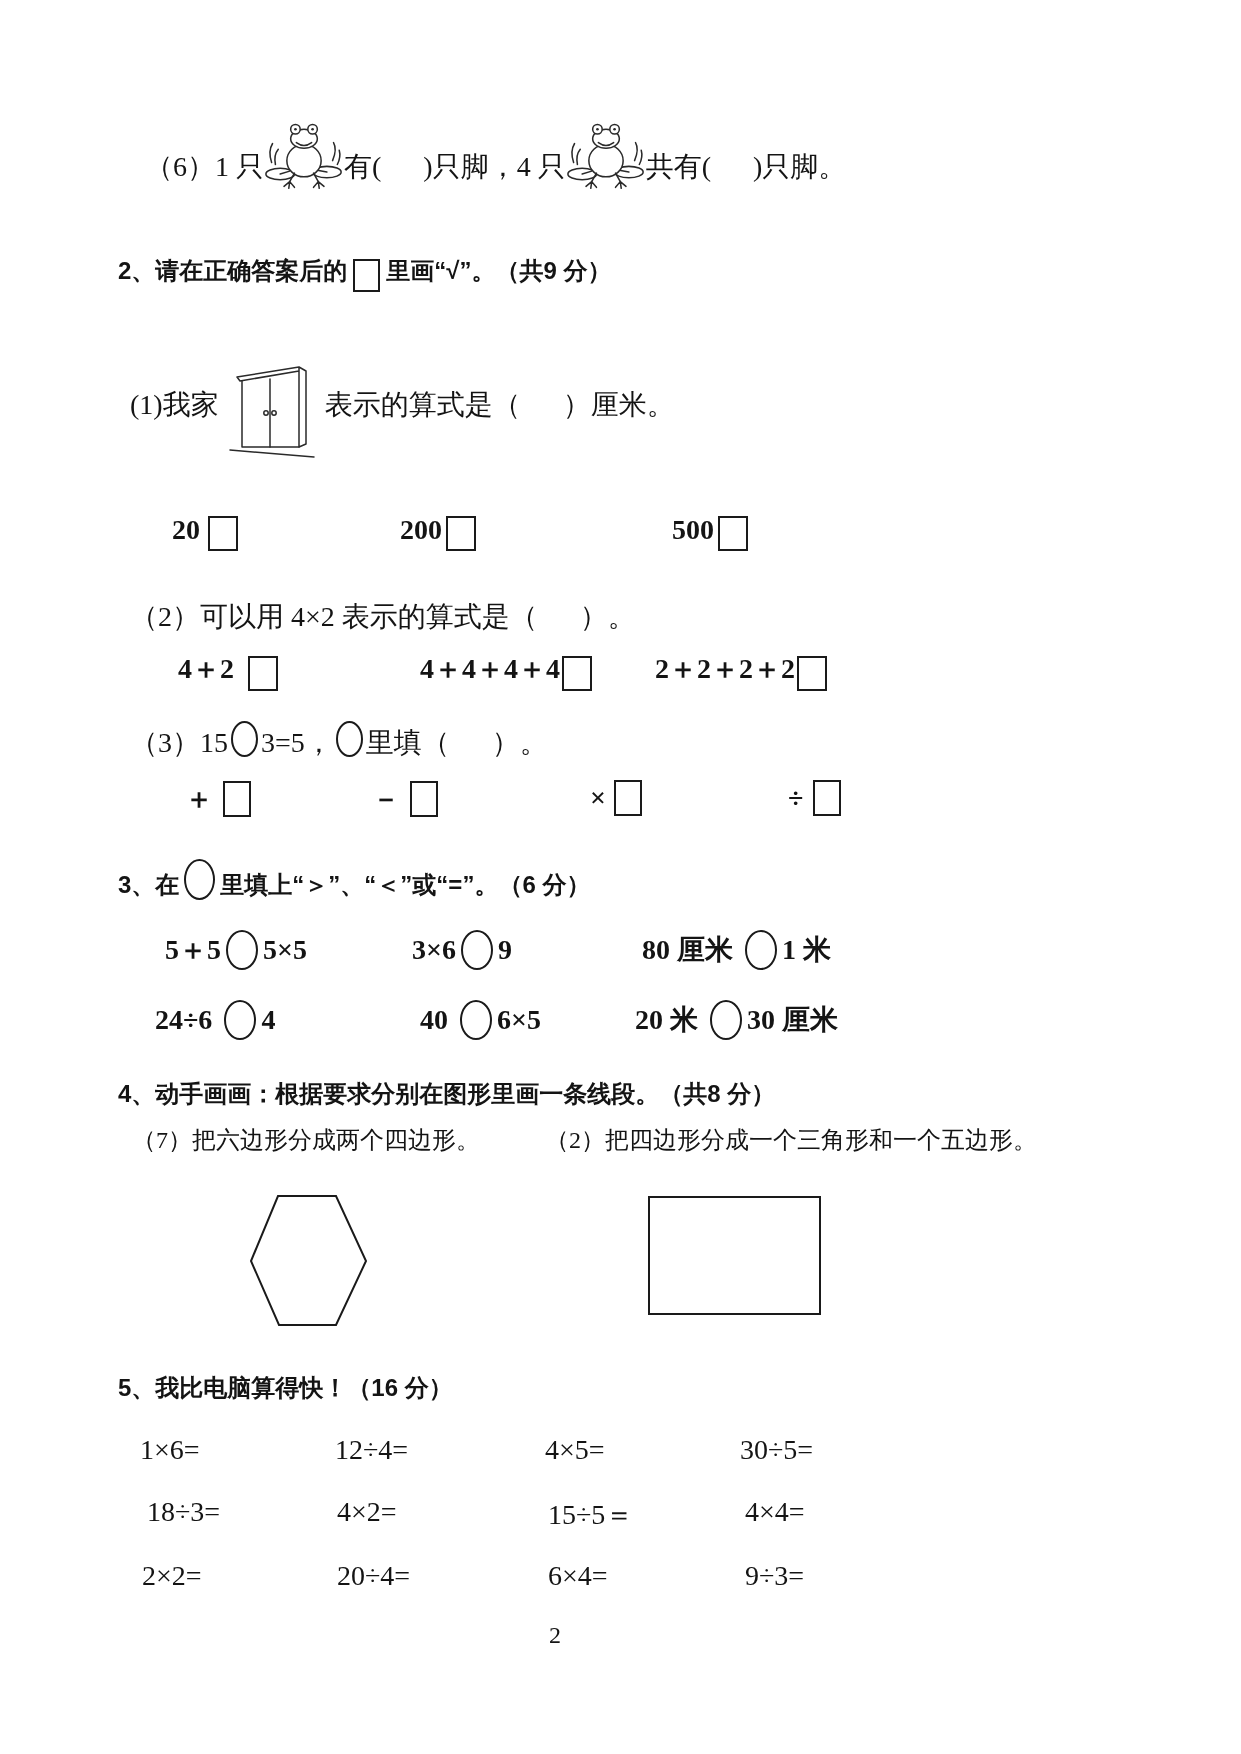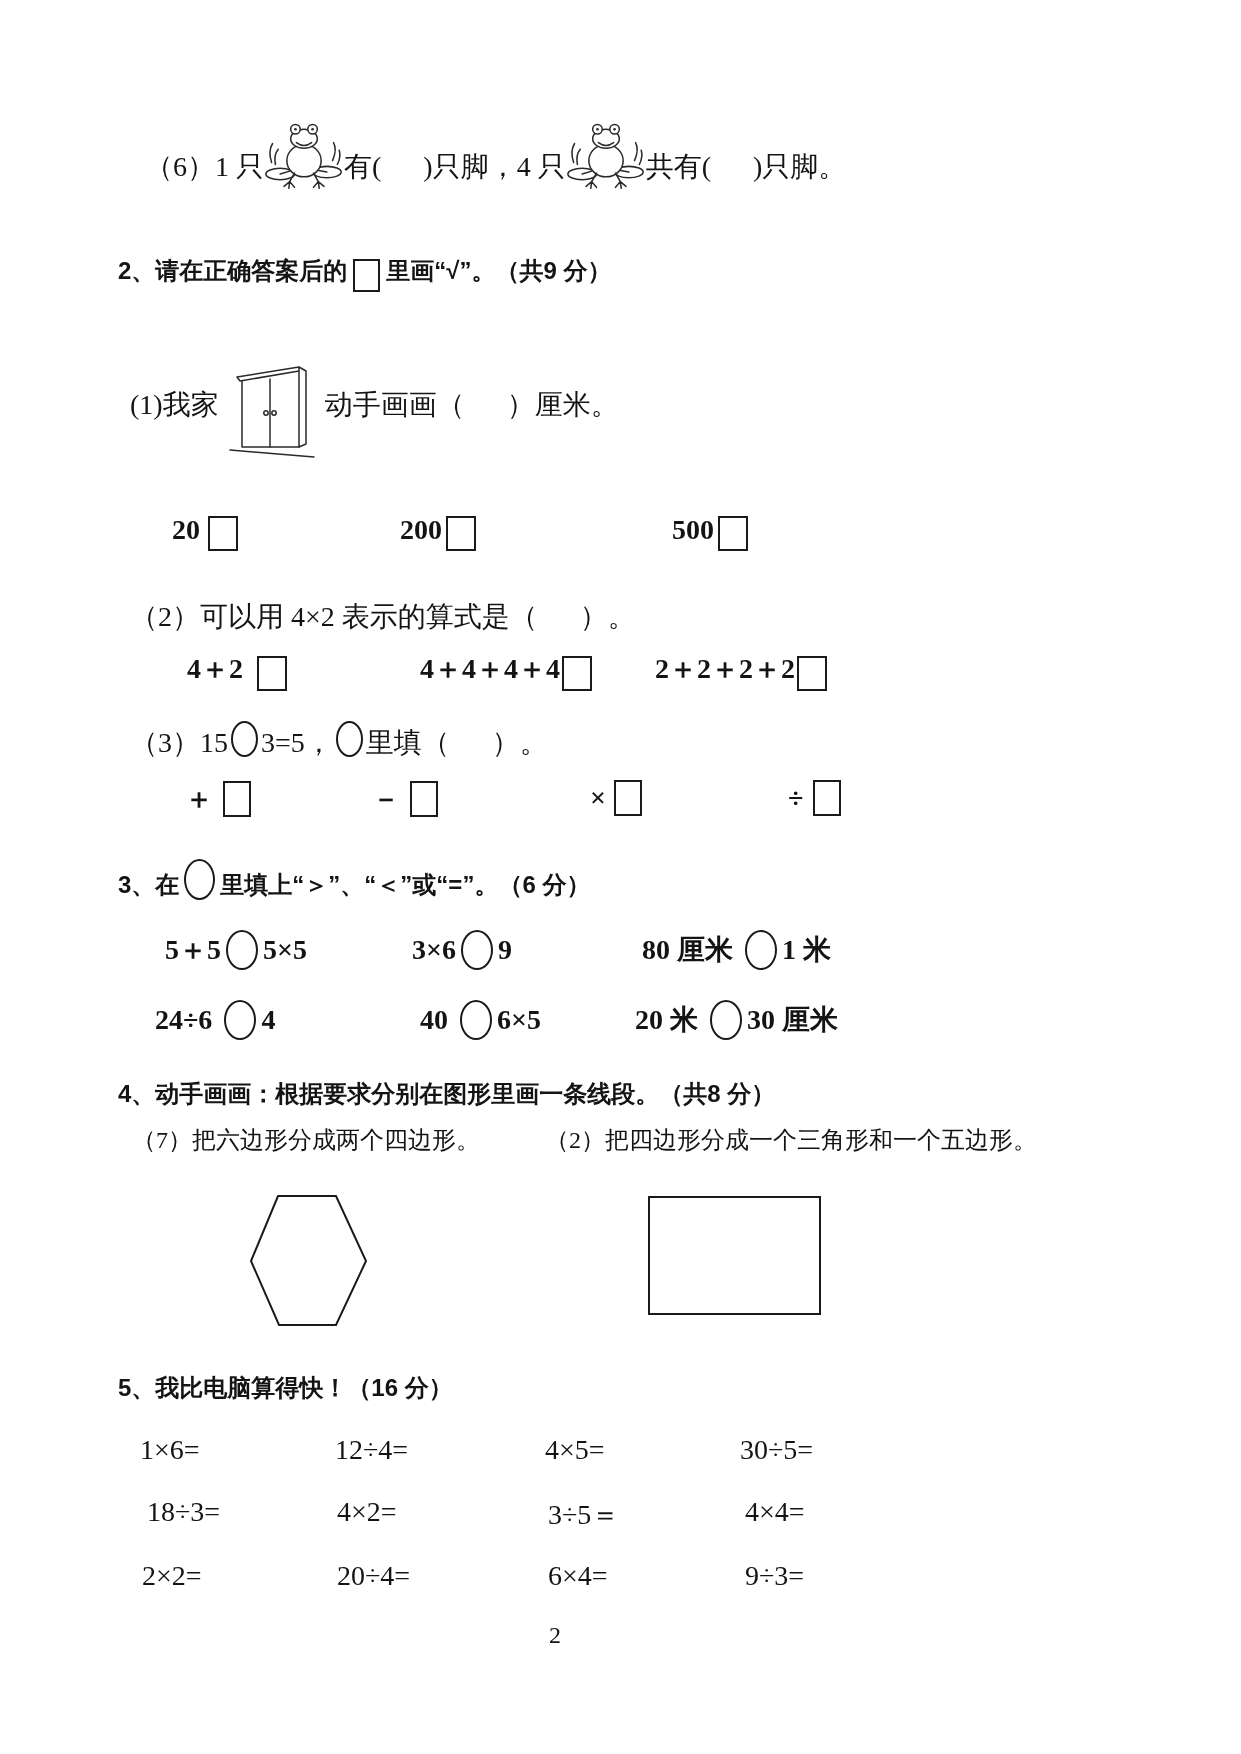--- a/index.html
+++ b/index.html
@@ -74,40 +74,40 @@
 
   <div class="abs" style="left:118px;top:246px;">
     <span class="h">2、请在正确答案后的</span><span class="box box-h"></span><span class="h">里画“√”。（共9 分）</span>
   </div>
 
   <div class="abs" style="left:130px;top:362px;display:flex;align-items:flex-start;">
     <span class="t" style="padding-top:24px;">(1)我家</span>
     <svg class="icon" width="86" height="98" style="margin:0 10px;">
         <use href="#door"></use>
       </svg>
-    <span class="t" style="padding-top:24px;">动手画画（      ）厘米。</span>
+    <span class="t" style="padding-top:24px;">表示的算式是（      ）厘米。</span>
   </div>
 
   <div class="abs mid" style="left:172px;top:512px;">
     <span class="t">20</span>
       <span class="box box-opt"></span>
   </div>
   <div class="abs mid" style="left:400px;top:512px;">
     <span class="t">200</span>
       <span class="box box-opt" style="margin-left:4px;"></span>
   </div>
   <div class="abs mid" style="left:672px;top:512px;">
     <span class="t">500</span>
       <span class="box box-opt" style="margin-left:4px;"></span>
   </div>
 
   <div class="abs" style="left:130px;top:598px;">
     <span class="t">（2）可以用 4×2 表示的算式是（      ）。</span>
   </div>
-  <div class="abs mid" style="left:187px;top:650px;">
+  <div class="abs mid" style="left:178px;top:650px;">
     <span class="t">4＋2</span>
       <span class="box box-opt" style="margin-left:14px;"></span>
   </div>
   <div class="abs mid" style="left:420px;top:650px;">
     <span class="t">4＋4＋4＋4</span>
       <span class="box box-opt" style="margin-left:2px;"></span>
   </div>
   <div class="abs mid" style="left:655px;top:650px;">
     <span class="t">2＋2＋2＋2</span>
       <span class="box box-opt" style="margin-left:2px;"></span>
@@ -188,21 +188,21 @@
     <span class="h">5、我比电脑算得快！（16 分）</span>
   </div>
 
   <span class="abs t" style="left:140px;top:1434px;">1×6=</span>
   <span class="abs t" style="left:335px;top:1434px;">12÷4=</span>
   <span class="abs t" style="left:545px;top:1434px;">4×5=</span>
   <span class="abs t" style="left:740px;top:1434px;">30÷5=</span>
 
   <span class="abs t" style="left:147px;top:1496px;">18÷3=</span>
   <span class="abs t" style="left:337px;top:1496px;">4×2=</span>
-  <span class="abs t" style="left:548px;top:1496px;">3÷5＝</span>
+  <span class="abs t" style="left:548px;top:1496px;">15÷5＝</span>
   <span class="abs t" style="left:745px;top:1496px;">4×4=</span>
 
   <span class="abs t" style="left:142px;top:1560px;">2×2=</span>
   <span class="abs t" style="left:337px;top:1560px;">20÷4=</span>
   <span class="abs t" style="left:548px;top:1560px;">6×4=</span>
   <span class="abs t" style="left:745px;top:1560px;">9÷3=</span>
 
   <span class="abs pagenum" style="left:549px;top:1622px;">2</span>
 
 </div>

